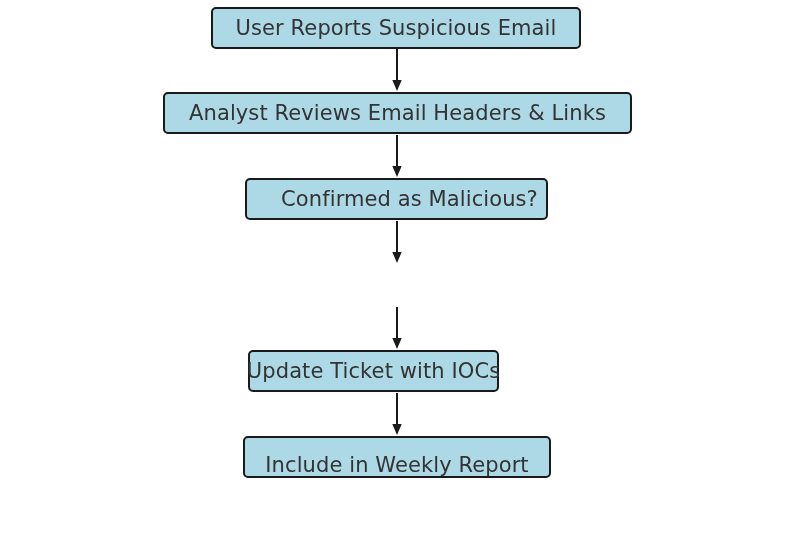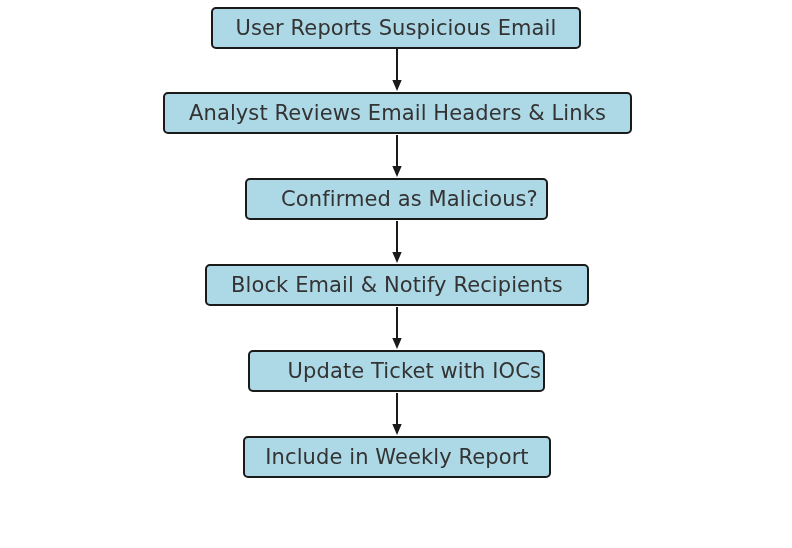--- a/index.html
+++ b/index.html
@@ -93,25 +93,22 @@
   </div>
 
   <div class="node" style="left:211px; top:7px; width:370px;">
     <span class="node-label">User Reports Suspicious Email</span>
   </div>
 
   <div class="node" style="left:245px; top:178px; width:303px;padding-left:26px;">
     <span class="node-label">Confirmed as Malicious?</span>
   </div>
 
-  <div class="node" style="left:205px; top:264px; width:384px;">
-    <span class="node-label">Block Email &amp; Notify Recipients</span>
-  </div>
 
-  <div class="node" style="left:248px; top:350px; width:297px;justify-content:flex-end;">
+  <div class="node" style="left:248px; top:350px; width:251px;">
     <span class="node-label">Update Ticket with IOCs</span>
   </div>
 
-  <div class="node" style="left:243px; top:436px; width:308px;">
+  <div class="node" style="left:243px; top:436px; width:308px;align-items:flex-end;">
     <span class="node-label">Include in Weekly Report</span>
   </div>
 
 </div>
 
 </body></html>

